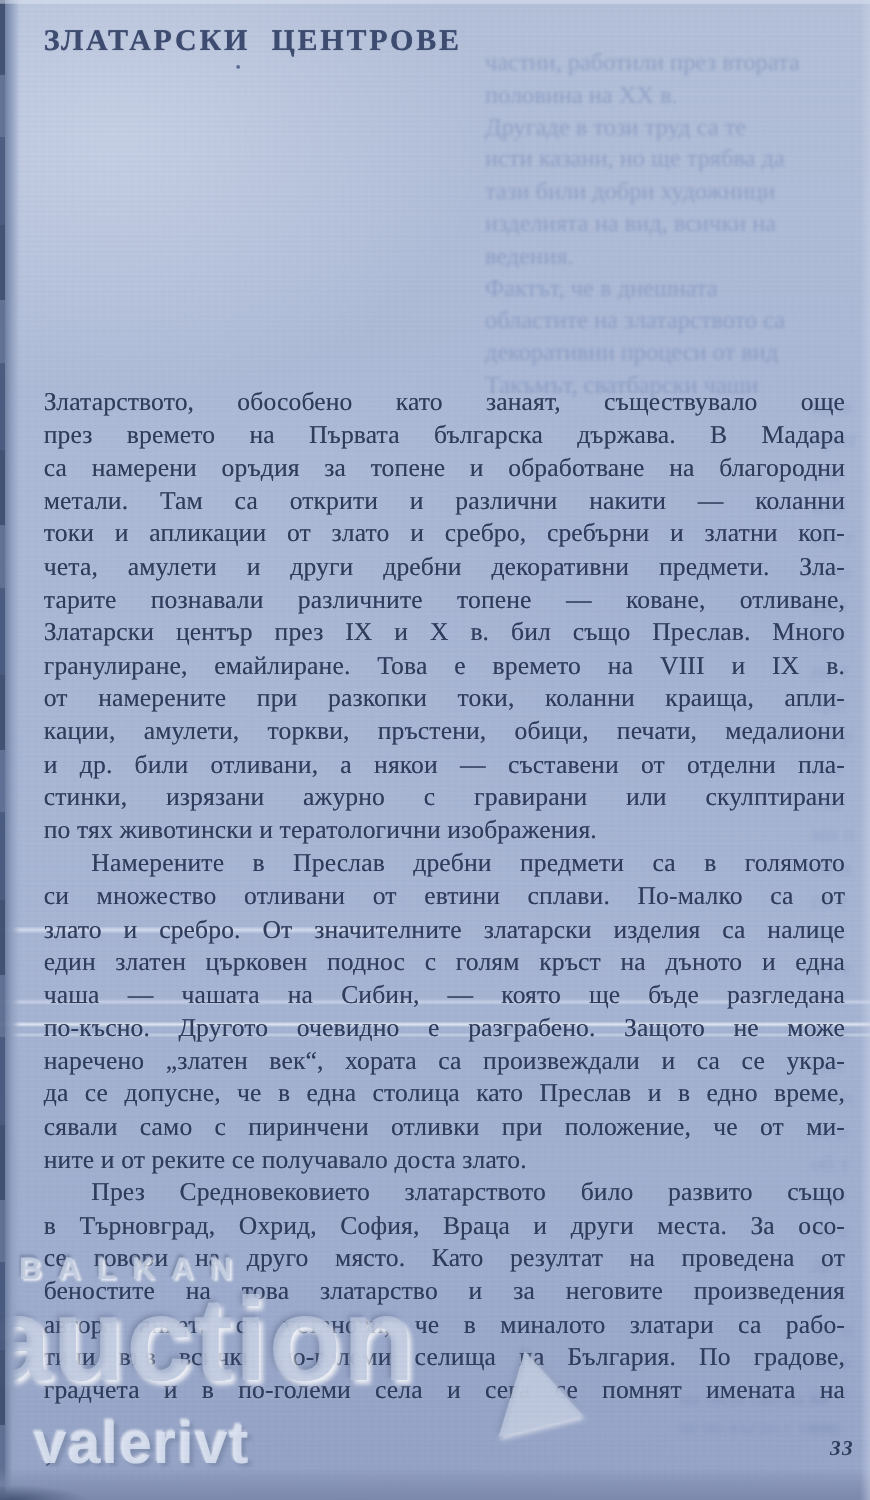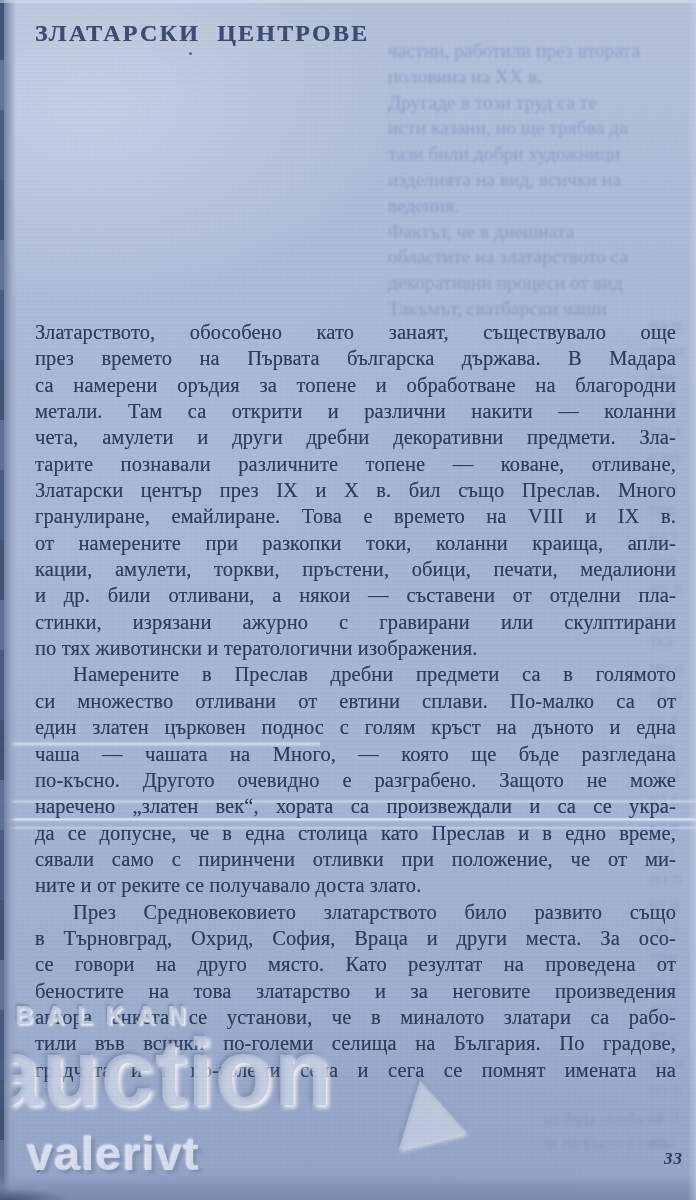--- a/index.html
+++ b/index.html
@@ -46,21 +46,21 @@
     line-height:25.8px;color:#76779e;color:#7a8fb9;filter:blur(1.3px);opacity:.62;}
   .bleed-margin{left:649px;top:312px;width:47px;height:846px;font-size:18px;
     line-height:26.35px;color:#8095bd;filter:blur(1.6px);opacity:.5;}
   .bleed-bottom{left:543px;top:1108px;width:152px;font-size:16px;
     line-height:23px;color:#7a8fb9;filter:blur(1.5px);opacity:.55;}
   
   .heading{position:absolute;left:35px;top:20px;margin:0;
     font-size:24px;font-weight:bold;letter-spacing:2.2px;word-spacing:9px;
     color:#3b4a6e;text-shadow:0 0 .6px rgba(59,74,110,.8);}
   .speck{position:absolute;left:189px;top:52px;width:3px;height:3px;border-radius:50%;background:#5b6a92;}
-  .body-text{position:absolute;left:35px;top:319px;width:641px;
+  .body-text{position:absolute;left:35px;top:309px;width:641px;
     font-size:20.5px;line-height:26.35px;color:#2d3a59;
     text-shadow:0 0 .5px rgba(45,58,89,.55);letter-spacing:.1px;}
   .body-text .line{white-space:nowrap;text-align:justify;text-align-last:justify;width:100%;}
   .body-text .line.short{text-align-last:left;}
   .body-text .line.indent{text-indent:38px;}
   .printer-mark{position:absolute;left:36px;top:1146px;font-size:26px;color:#2d3a59;}
   .page-number{position:absolute;left:664px;top:1149px;font-size:17px;font-style:italic;
     font-weight:bold;color:#2d3a59;letter-spacing:1px;}
   
   .wm{position:absolute;font-family:"Liberation Sans",sans-serif;pointer-events:none;}
@@ -142,33 +142,35 @@
   <div class="streak s4"></div>
 
   <h1 class="heading">ЗЛАТАРСКИ ЦЕНТРОВЕ</h1>
   <div class="speck"></div>
 
   <div class="body-text">
       <div class="line">Златарството, обособено като занаят, съществувало още</div>
       <div class="line">през времето на Първата българска държава. В Мадара</div>
       <div class="line">са намерени оръдия за топене и обработване на благородни</div>
       <div class="line">метали. Там са открити и различни накити — коланни</div>
+      <div class="line">токи и апликации от злато и сребро, сребърни и златни коп-</div>
       <div class="line">чета, амулети и други дребни декоративни предмети. Зла-</div>
       <div class="line">тарите познавали различните топене — коване, отливане,</div>
       <div class="line">Златарски център през IX и X в. бил също Преслав. Много</div>
       <div class="line">гранулиране, емайлиране. Това е времето на VIII и IX в.</div>
       <div class="line">от намерените при разкопки токи, коланни краища, апли-</div>
       <div class="line">кации, амулети, торкви, пръстени, обици, печати, медалиони</div>
       <div class="line">и др. били отливани, а някои — съставени от отделни пла-</div>
       <div class="line">стинки, изрязани ажурно с гравирани или скулптирани</div>
       <div class="line short">по тях животински и тератологични изображения.</div>
       <div class="line indent">Намерените в Преслав дребни предмети са в голямото</div>
       <div class="line">си множество отливани от евтини сплави. По-малко са от</div>
+      <div class="line">злато и сребро. От значителните златарски изделия са налице</div>
       <div class="line">един златен църковен поднос с голям кръст на дъното и една</div>
-      <div class="line">чаша — чашата на Много, — която ще бъде разгледана</div>
+      <div class="line">чаша — чашата на Сибин, — която ще бъде разгледана</div>
       <div class="line">по-късно. Другото очевидно е разграбено. Защото не може</div>
       <div class="line">наречено „златен век“, хората са произвеждали и са се укра-</div>
       <div class="line">да се допусне, че в една столица като Преслав и в едно време,</div>
       <div class="line">сявали само с пиринчени отливки при положение, че от ми-</div>
       <div class="line short">ните и от реките се получавало доста злато.</div>
       <div class="line indent">През Средновековието златарството било развито също</div>
       <div class="line">в Търновград, Охрид, София, Враца и други места. За осо-</div>
       <div class="line">се говори на друго място. Като резултат на проведена от</div>
       <div class="line">беностите на това златарство и за неговите произведения</div>
       <div class="line">автора анкета се установи, че в миналото златари са рабо-</div>

